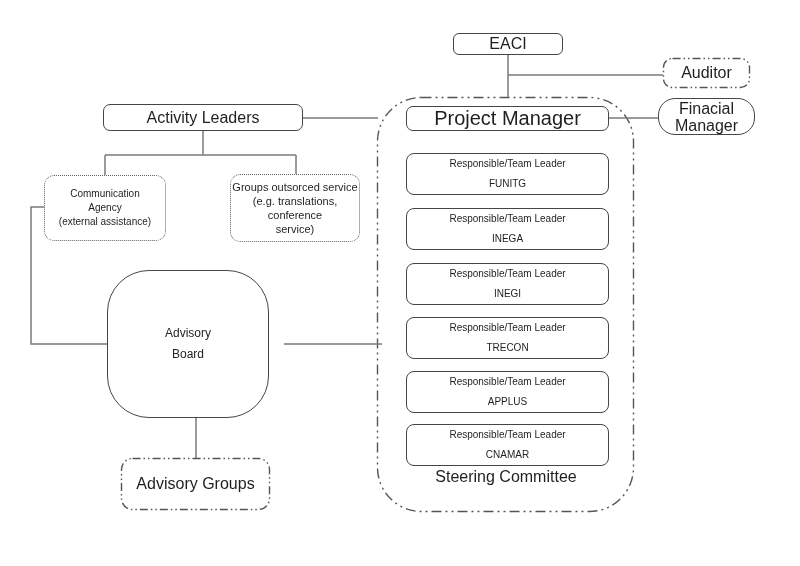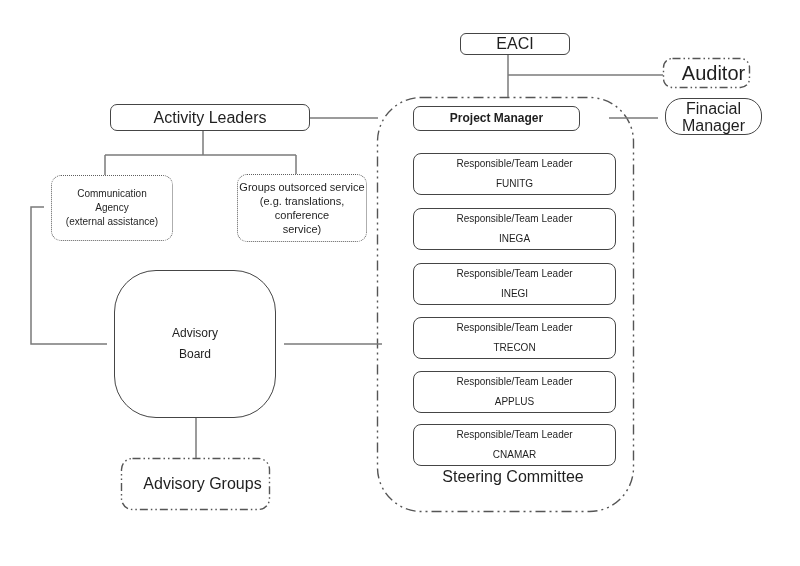--- a/index.html
+++ b/index.html
@@ -21,31 +21,30 @@
     position: absolute;
     box-sizing: border-box;
     display: flex;
     align-items: center;
     justify-content: center;
     text-align: center;
     white-space: pre-line;
     color: #1f1f1f;
     background: #ffffff;
     line-height: 1.22;
-    margin-left: 7px;
   }
   .solid  { border: 1.5px solid #454545; }
   .dotted { border: 1.4px dotted #5f5f5f; }
   .noborder { background: transparent; }
 
   
   .n-eaci      { left: 453px; top: 33px;  width: 110px; height: 22px; border-radius: 6px; font-size: 16px; }
-  .n-auditor   { left: 663px; top: 58px;  width: 87px;  height: 30px; font-size: 20px; }
+  .n-auditor   { left: 663px; top: 58px;  width: 87px;  height: 30px; font-size: 16px; }
   .n-activity  { left: 103px; top: 104px; width: 200px; height: 27px; border-radius: 7px; font-size: 16px; }
-  .n-pm        { left: 406px; top: 106px; width: 167px; height: 25px; border-radius: 7px; font-size: 12px; font-weight: bold; }
+  .n-pm        { left: 406px; top: 106px; width: 203px; height: 25px; border-radius: 7px; font-size: 20px; }
   .n-fm        { left: 658px; top: 98px;  width: 97px;  height: 37px; border-radius: 17px; font-size: 16px; line-height: 17px; }
   .n-comm      { left: 44px;  top: 175px; width: 122px; height: 66px; border-radius: 10px; font-size: 10px; line-height: 14px; }
   .n-outs      { left: 230px; top: 174px; width: 130px; height: 68px; border-radius: 10px; font-size: 11px; line-height: 14px; }
   .n-advisory  { left: 107px; top: 270px; width: 162px; height: 148px; border-radius: 42px; font-size: 12px; line-height: 21px; }
   .n-interest  { left: 121px; top: 458px; width: 149px; height: 52px; font-size: 16px; }
   .tl {
     left: 406px; width: 203px; height: 42px;
     border-radius: 8px; font-size: 10px; line-height: 20px;
   }
   .tl-0 { top: 153px; }

